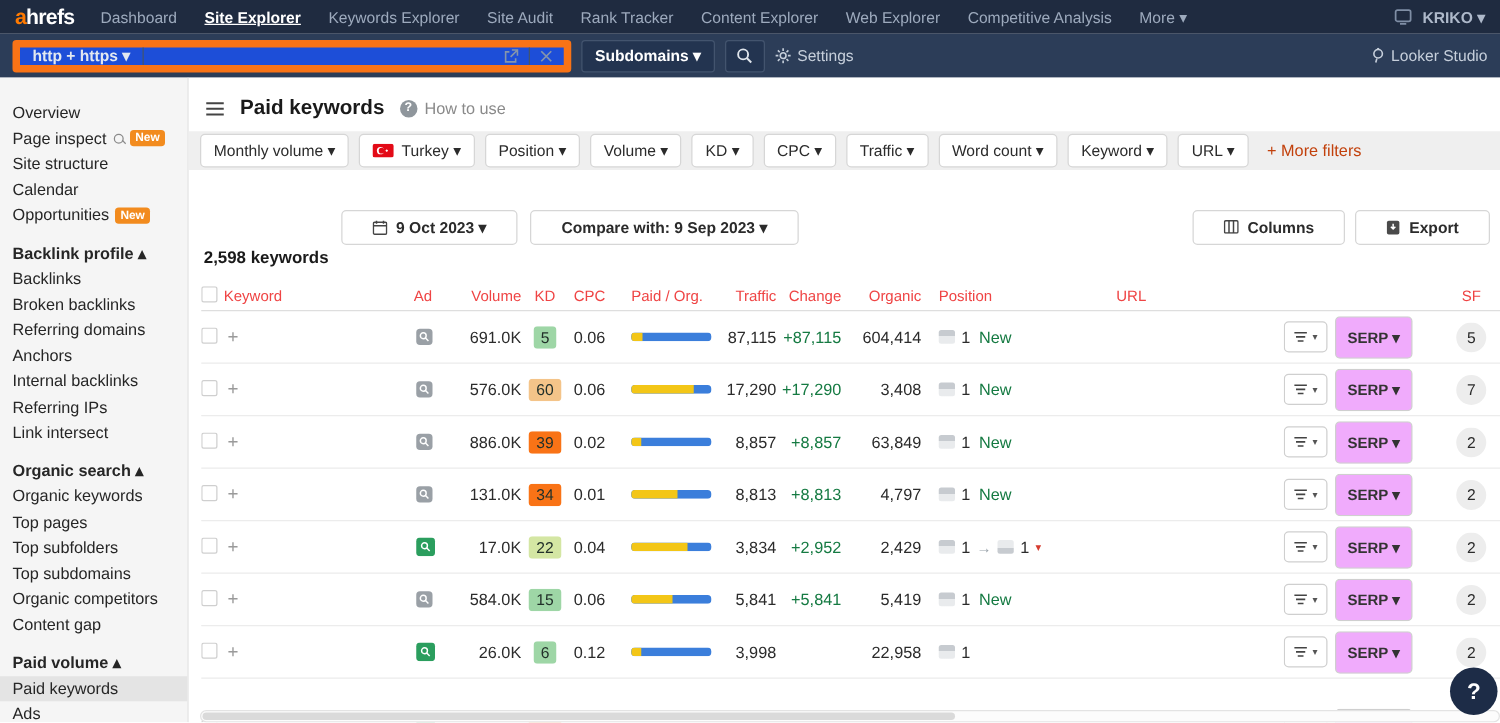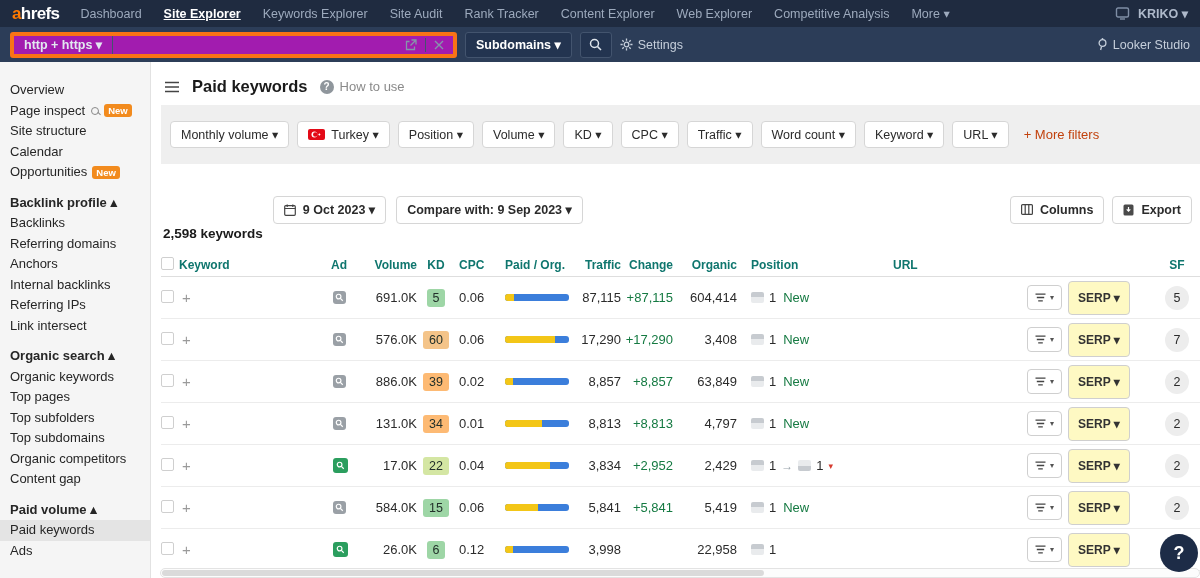--- a/index.html
+++ b/index.html
@@ -12,21 +12,21 @@
   .logo { font-size:17px; font-weight:700; color:#fff; letter-spacing:-0.6px; margin-right:10px; cursor:pointer; }
   .logo-a { color:#ff7a00; }
   .nav-items { display:flex; align-items:center; }
   .nav-item { color:#9daabd; font-size:12.5px; padding:0 11px; cursor:pointer; white-space:nowrap; text-decoration:none; }
   .nav-item.active { color:#fff; font-weight:700;text-decoration:underline; }
   .nav-right { margin-left:auto; display:flex; align-items:center; gap:8px; }
   .user { color:#aeb9ca; font-size:12.5px; font-weight:600; cursor:pointer; }
 
   
   .urlbar { height:35px; background:#2c3d58; display:flex; align-items:center; padding:0 10px; gap:8px; flex-shrink:0; }
-  .url-input { width:447px; height:26px; background:#a21caf; border:4px solid #f97316; border-radius:3px; display:flex; align-items:center; }
+  .url-input { width:447px; height:26px; background:#1d4ed8; border:6px solid #f97316; border-radius:3px; display:flex; align-items:center; }
   .proto-btn { height:100%; padding:0 10px; display:flex; align-items:center; color:#e2e8f0; font-size:12.5px; font-weight:600; border-right:1px solid #43546e; cursor:pointer; white-space:nowrap; }
   .input-space { flex:1; height:100%; cursor:text; }
   .url-icons { display:flex; align-items:center; gap:8px; padding:0 9px; }
   .vdiv { width:1px; height:14px; background:#43546e; }
   .darkbtn { height:26px; background:#233450; border:1px solid #43546e; border-radius:3px; color:#fff; font-size:12.5px; font-weight:700; padding:0 10px; display:flex; align-items:center; cursor:pointer; white-space:nowrap; }
   .search-btn { width:32px; height:26px; background:#233450; border:1px solid #43546e; border-radius:3px; display:flex; align-items:center; justify-content:center; cursor:pointer; }
   .settings { display:flex; align-items:center; gap:5px; color:#c6cfdb; font-size:12.5px; cursor:pointer; }
   .looker { margin-left:auto; display:flex; align-items:center; gap:5px; color:#c6cfdb; font-size:12.5px; cursor:pointer; }
 
   
@@ -44,73 +44,73 @@
   .main { flex:1; position:relative; overflow:hidden; background:#fff; }
 
   
   .main-header { display:flex; align-items:center; gap:12px; padding:15px 10px 9px 13px; }
   .ham { cursor:pointer; display:flex; }
   .page-title { font-size:16.5px; font-weight:700; color:#1a1a1a; }
   .howto { display:flex; align-items:center; gap:6px; color:#8a8a8a; font-size:13px; cursor:pointer; }
   .qmark { width:14px; height:14px; border-radius:50%; background:#8f969c; color:#fff; font-size:10px; font-weight:700; display:flex; align-items:center; justify-content:center; }
 
   
-  .filterbar { background:#efefef; margin-left:10px; padding:16px 9px; display:flex; align-items:center; gap:8px; }
+  .filterbar { background:#efefef; padding:2px 9px; display:flex; align-items:center; gap:8px; }
   .fbtn { background:#fff; border:1px solid #d6d6d6; border-radius:4px; height:27px; padding:0 10px; font-size:12.5px; color:#2b2b2b; display:flex; align-items:center; gap:6px; cursor:pointer; white-space:nowrap; }
   .flag { display:none; }
   .flag.show { display:inline-block; }
   .fmore { font-size:13px; color:#c2410c; margin-left:7px; cursor:pointer; white-space:nowrap; }
 
   
   .controls { display:flex; align-items:center; gap:10px; margin:14px 8px 12px 12px; }
   .count { font-size:13.5px; font-weight:700; color:#1a1a1a;margin-top:48px; }
-  .cbtn { background:#fff; border:1px solid #d6d6d6; border-radius:4px; height:28px; padding:0 10px; font-size:12.5px; font-weight:600; color:#2b2b2b; display:flex; align-items:center; gap:7px; cursor:pointer; white-space:nowrap; }
+  .cbtn { background:#fff; border:1px solid #d6d6d6; border-radius:4px; height:28px; padding:0 24px; font-size:12.5px; font-weight:600; color:#2b2b2b; display:flex; align-items:center; gap:7px; cursor:pointer; white-space:nowrap; }
   .ctr-right { margin-left:auto; display:flex; gap:8px; }
 
   
   .table { margin-left:10px; }
   .tgrid { display:grid; grid-template-columns:18px 22px 130px 30px 56px 38px 46px 72px 48px 52px 64px 140px 150px 130px 40px; align-items:center; }
-  .thead { height:24px; border-bottom:1px solid #dedede; font-size:12px; font-weight:700; color:#0f766e; }
+  .thead { height:24px; border-bottom:1px solid #dedede; font-size:12px; font-weight:400; color:#ef4444; }
   .trow { height:42px; border-bottom:1px solid #ececec; font-size:13px; color:#2b2b2b; }
   .trow.gap { margin-top:20px; }
   .cell { overflow:hidden; white-space:nowrap; }
   .r { text-align:right; }
   .c { text-align:center; }
   .pad4 { padding-left:4px; }
   .kwhead { padding-left:0; }
   .poshead { padding-left:14px; }
   .urlhead { padding-left:16px; }
   .checkbox { width:13px; height:13px; border:1px solid #cfcfcf; border-radius:2px; background:#fff; display:inline-block; cursor:pointer; }
   .pluscell { color:#9a9a9a; font-size:15px; cursor:pointer; padding-left:3px; }
   .adcell { padding-left:2px; }
   .adic { display:inline-flex; align-items:center; justify-content:center; border-radius:3px; cursor:pointer; }
   .adic.gray { width:13px; height:13px; background:#9aa0a6; }
   .adic.green { width:15px; height:15px; background:#2b9e5e; }
   .kdb { display:inline-block; padding:2px 6px; border-radius:3px; font-size:12.5px; color:#22302a; }
   .kdb.green { background:#9ed6a6; }
   .kdb.lgreen { background:#d4e6a3; }
-  .kdb.yellow { background:#fdba74; }
+  .kdb.yellow { background:#f97316; }
   .kdb.orange { background:#f4c489; }
   .bar { width:64px; height:7px; border-radius:3px; background:#3b7edb; display:flex; overflow:hidden; }
   .bar-y { background:#f3c617; height:100%; }
   .chg.pos { color:#157a42; }
   .chg.neg { color:#c5281c; }
   .poscell { display:flex; gap:5px; align-items:center; padding-left:14px; }
   .pos-ico { width:13px; height:11px; border-radius:2px; background:linear-gradient(#c7cbd0 0 45%, #e9ebed 45%); flex-shrink:0; }
   .pos-ico.ico2 { background:linear-gradient(#e9ebed 0 55%, #c7cbd0 55%); }
   .posnew { color:#157a42; margin-left:2px; }
   .posnew:empty { display:none; }
   .pos2 { display:none; }
   .pos2.show { display:inline-flex; align-items:center; gap:5px; }
   .pos-arrow { color:#9aa3ab; font-size:12px; }
   .pos-drop { color:#d63b2f; font-size:9px; }
   .actcell { display:flex; gap:6px; align-items:center; }
   .obtn { border:1px solid #cfcfcf; border-radius:4px; height:25px; padding:0 7px; display:flex; align-items:center; gap:4px; background:#fff; cursor:pointer; }
   .bcaret { font-size:8px; color:#555; }
-  .sbtn { border:1px solid #cfcfcf; border-radius:4px; height:25px; padding:16px 9px; display:flex; align-items:center; background:#fef9c3; font-size:12px; font-weight:600; color:#333; cursor:pointer; }
+  .sbtn { border:1px solid #cfcfcf; border-radius:4px; height:25px; padding:16px 9px; display:flex; align-items:center; background:#f0abfc; font-size:12px; font-weight:600; color:#333; cursor:pointer; }
   .sfc { width:24px; height:24px; border-radius:50%; background:#ededed; display:flex; align-items:center; justify-content:center; font-size:12.5px; margin:0 auto; }
   .sfc:empty { display:none; }
 
   
   .help-fab { position:absolute; right:2px; bottom:6px; width:38px; height:38px; border-radius:50%; background:#1d2c47; color:#fff; font-size:18px; font-weight:700; display:flex; align-items:center; justify-content:center; cursor:pointer; z-index:6; }
   .hscroll { position:absolute; left:160px; right:0; bottom:0; height:10px; background:#fcfcfc; border:1px solid #e3e3e3; border-radius:5px; z-index:5; }
   .hscroll-thumb { height:6px; margin:1px; width:58%; background:#dadada; border-radius:3px; cursor:grab; }
 </style>
 </head>
 <body>
@@ -222,20 +222,24 @@
         <div class="sb-item header">
           <span>Backlink profile ▴</span>
 
         </div>
 
         <div class="sb-item">
           <span>Backlinks</span>
 
         </div>
 
+        <div class="sb-item">
+          <span>Broken backlinks</span>
+
+        </div>
 
         <div class="sb-item">
           <span>Referring domains</span>
 
         </div>
 
         <div class="sb-item">
           <span>Anchors</span>
 
         </div>

